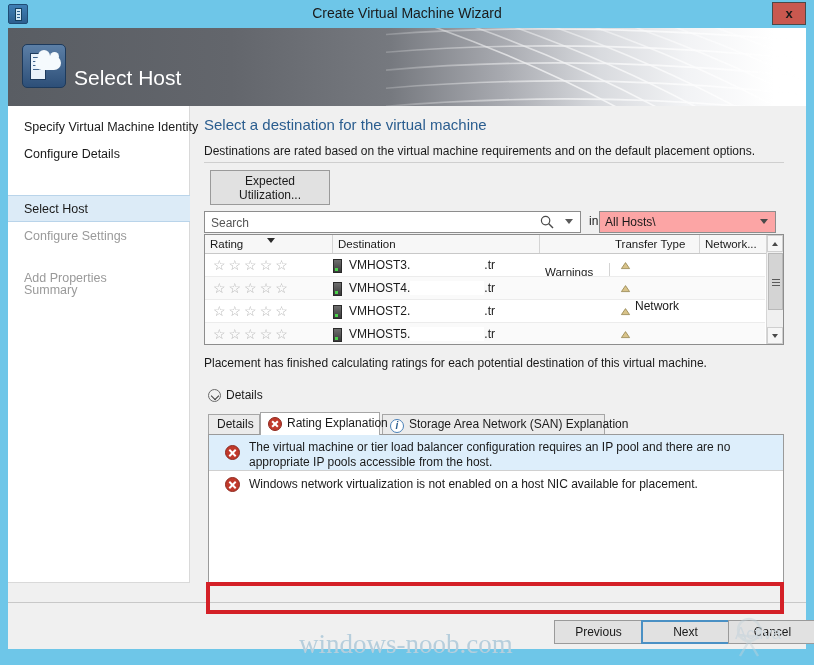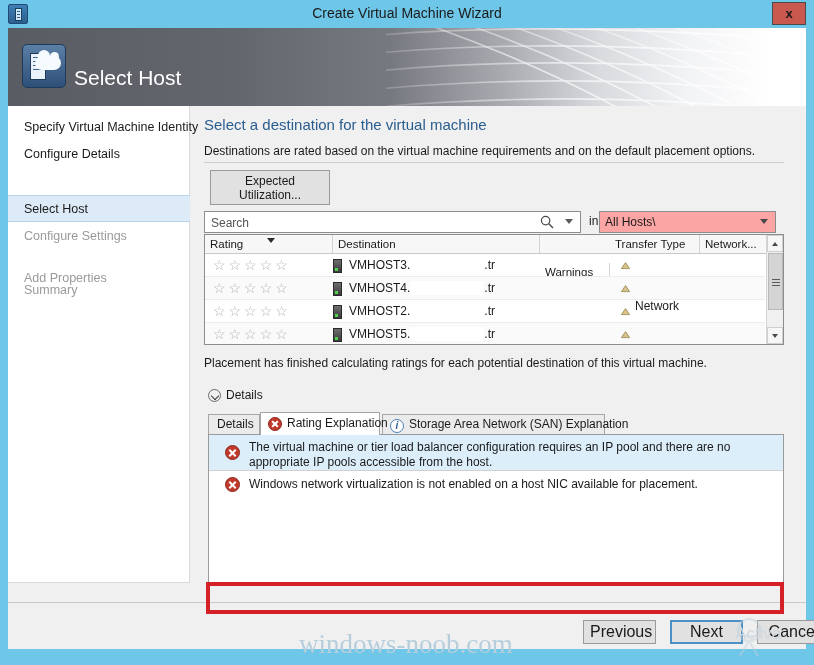--- a/index.html
+++ b/index.html
@@ -634,30 +634,29 @@
   #footer-rule {
     position: absolute;
     left: 0; top: 496px;
     width: 798px;
     height: 1px;
     background: #c8c8c8;
   }
   .footer-btn {
     position: absolute;
     top: 514px;
-    width: 73px;
+    width: 89px;
     height: 24px;
     background: #e1e1e1;
     border: 1px solid #9a9a9a;
     box-sizing: border-box;
     font-family: "Liberation Sans", sans-serif;
-    font-size: 16px;
-    color: #1a1a1a;
-    cursor: pointer;
-    margin-left: 29px;
+    font-size: 12px;
+    color: #1a1a1a;
+    cursor: pointer;
   }
   #btn-previous { left: 546px; }
   #btn-next     { left: 633px; border: 2px solid #4a90c4; }
   #btn-cancel   { left: 720px; }
 
   
   #wm-site {
     position: absolute;
     left: 299px; top: 629px;
     font-family: "Liberation Serif", serif;

